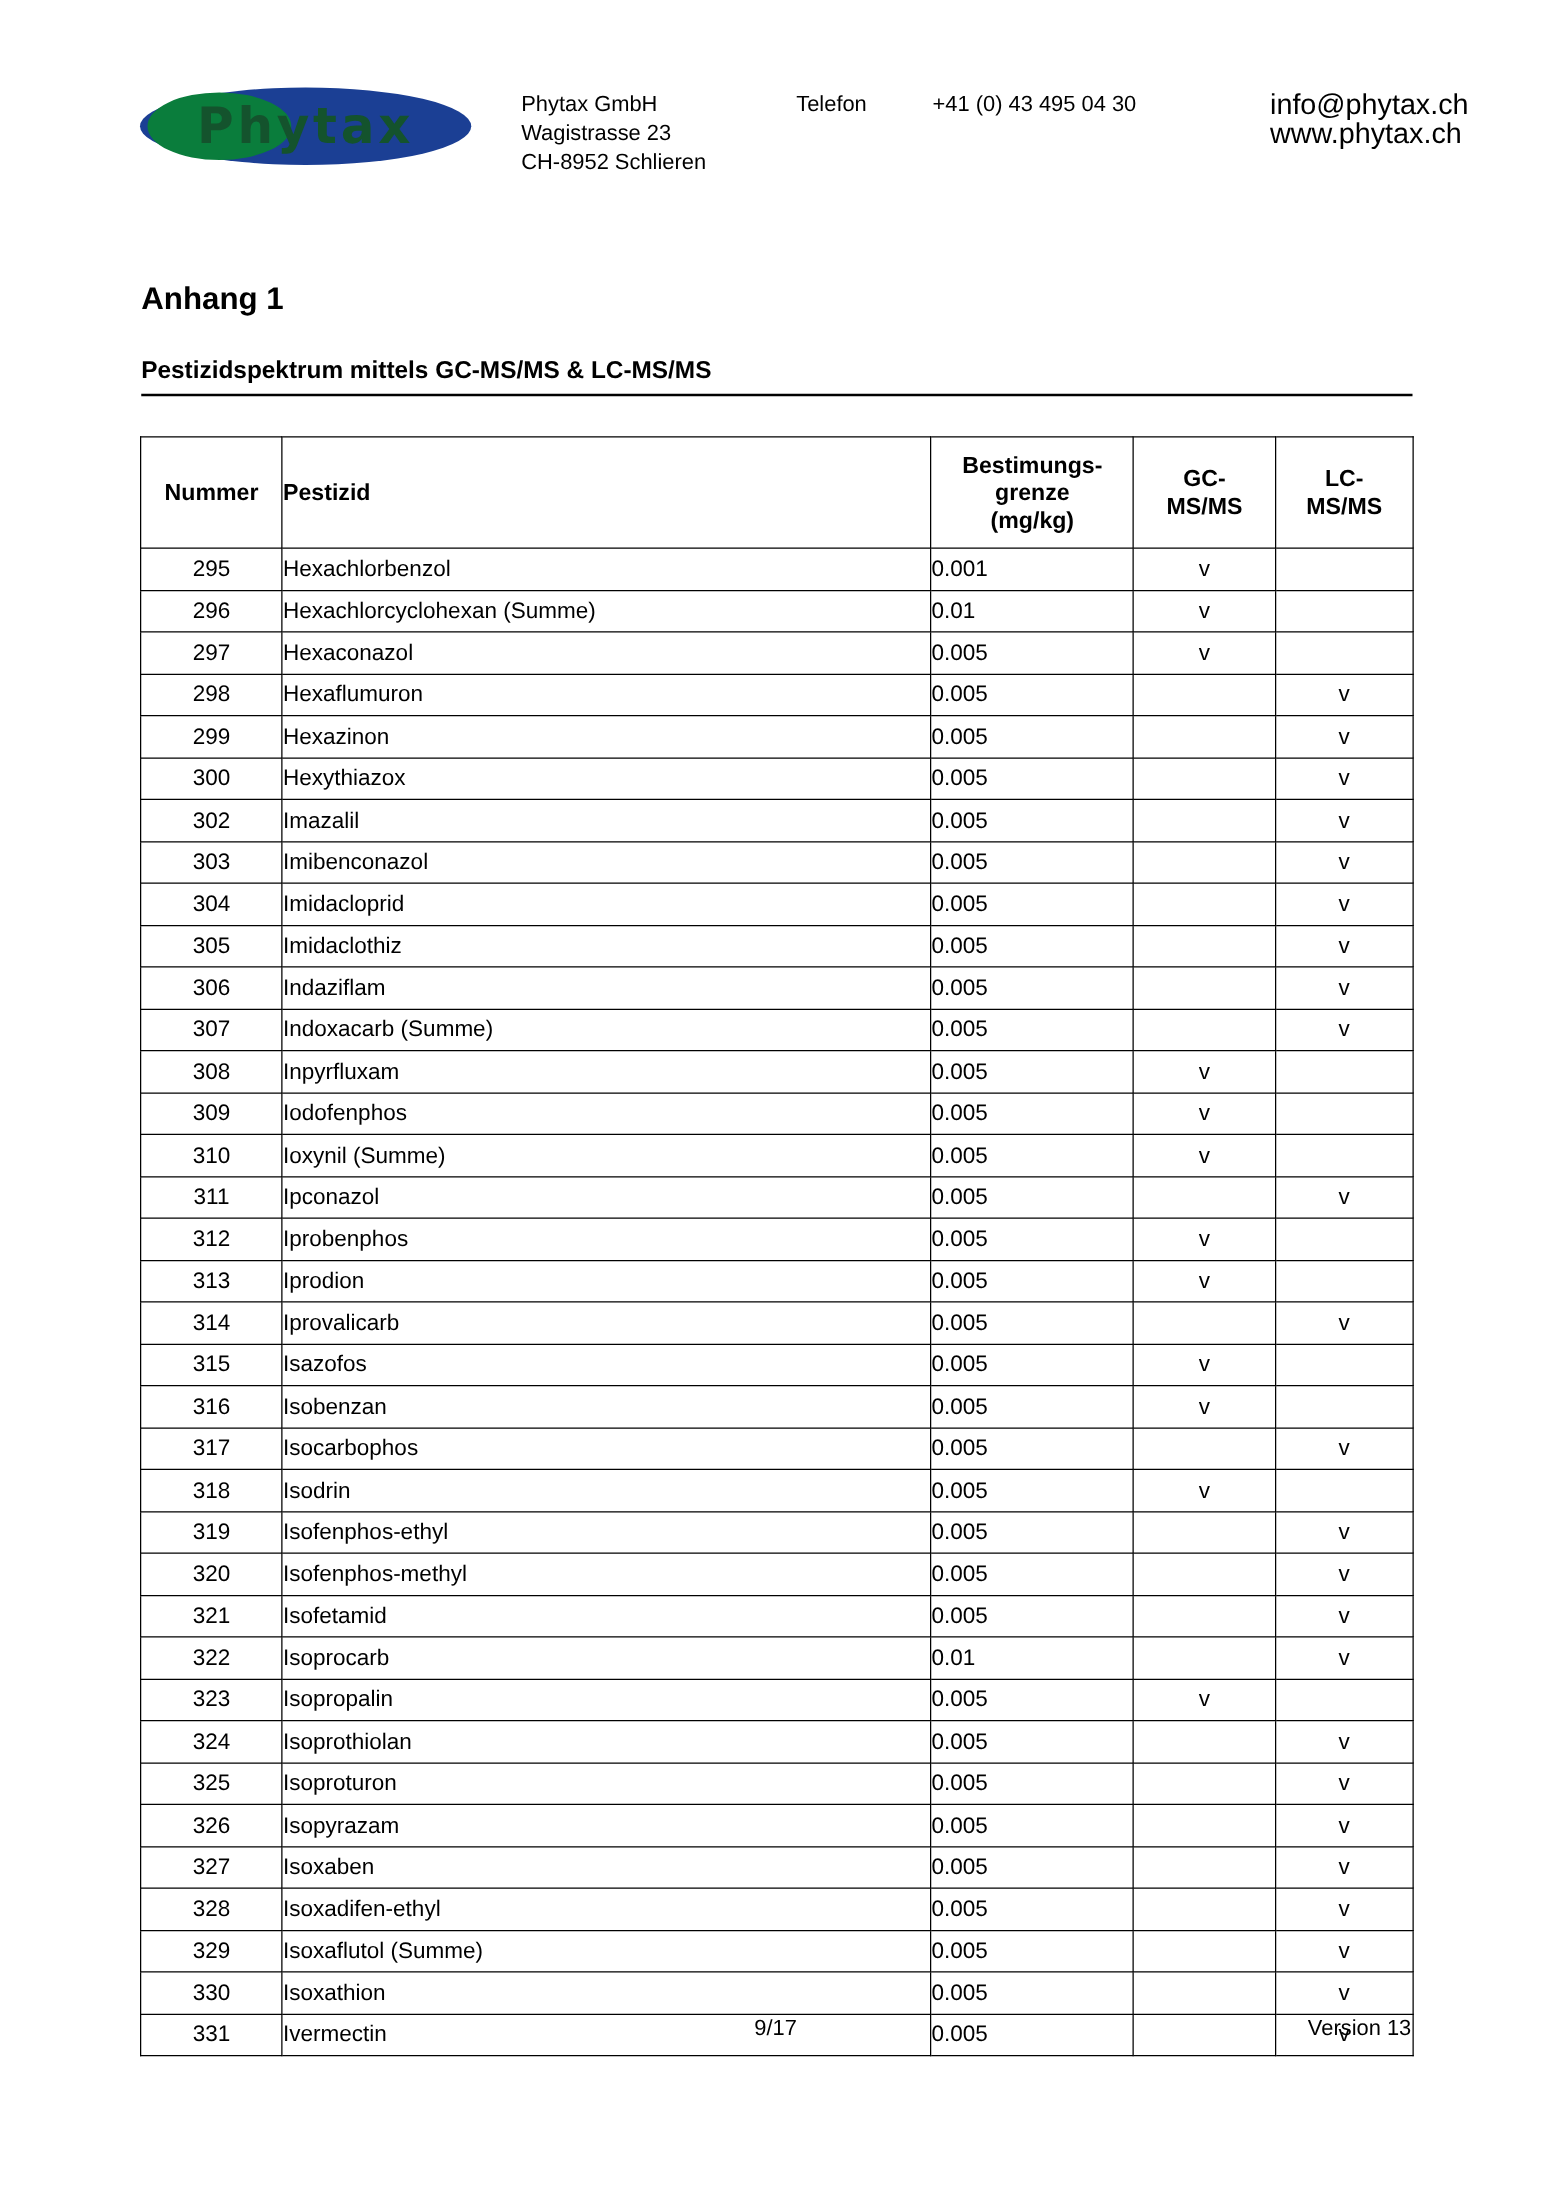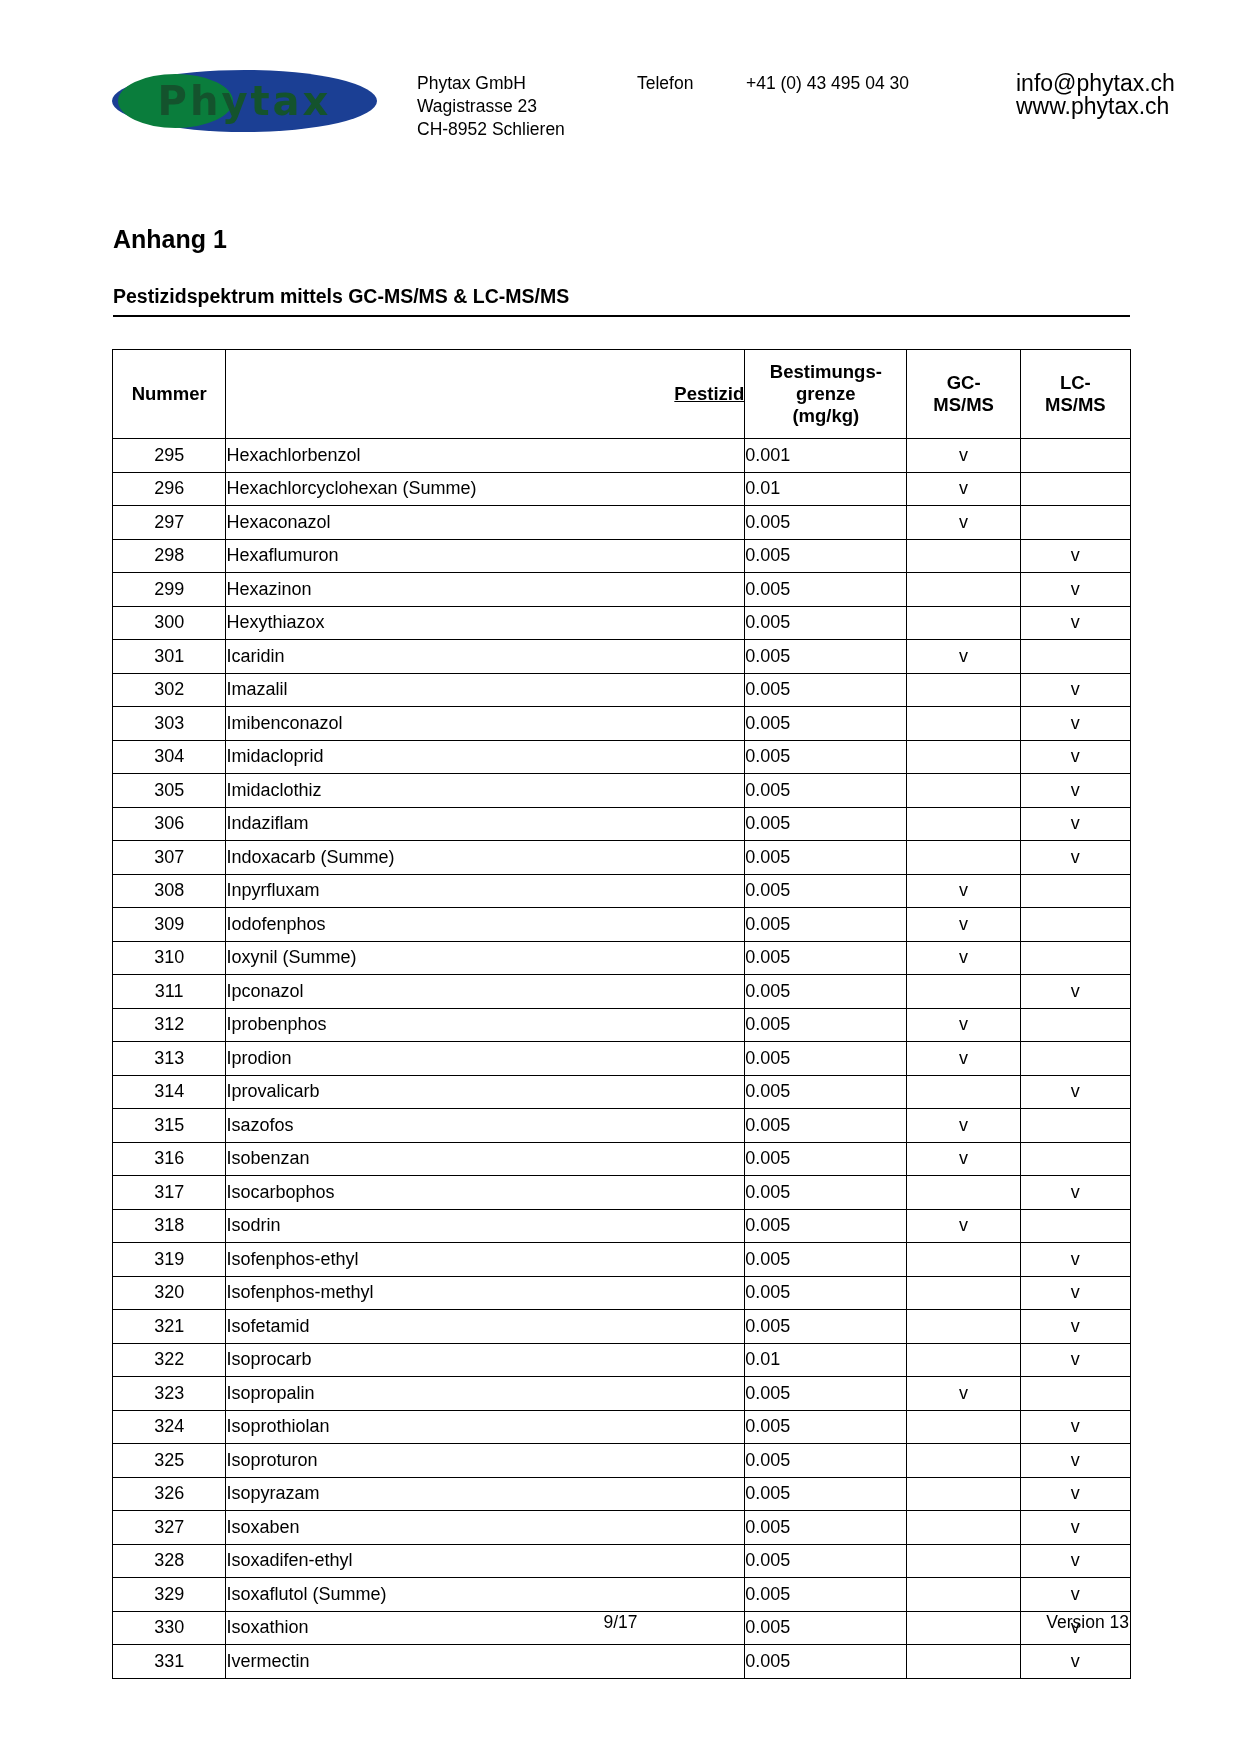--- a/index.html
+++ b/index.html
@@ -144,21 +144,21 @@
   }
   thead th {
     font-weight: bold;
     font-size: 18.5px;
     text-align: center;
     height: 88px;
     vertical-align: middle;
     line-height: 22px;
   }
   th.col-nummer { width: 113px; }
-  th.col-pestizid { width: 523px; text-align: right; padding-left: 10px; text-decoration: underline; }
+  th.col-pestizid { width: 523px; text-align: left; padding-left: 10px; }
   th.col-bg { width: 162px; }
   th.col-gc { width: 113px; }
   th.col-lc { width: 110px; }
 
   tbody td { height: 32.5px; }
   td.num { text-align: center; font-size: 18px; margin-top: 24px; }
   td.name { text-align: left; padding-left: 10px; font-size: 18px; }
   td.bg { text-align: left; font-size: 18px; }
   td.mark { text-align: center; font-size: 18px; }
 
@@ -256,27 +256,20 @@
           <td class="mark">v</td>
         </tr>
         <tr>
           <td class="num">300</td>
           <td class="name">Hexythiazox</td>
           <td class="bg">0.005</td>
           <td class="mark"></td>
           <td class="mark">v</td>
         </tr>
         <tr>
-          <td class="num">301</td>
-          <td class="name">Icaridin</td>
-          <td class="bg">0.005</td>
-          <td class="mark">v</td>
-          <td class="mark"></td>
-        </tr>
-        <tr>
           <td class="num">302</td>
           <td class="name">Imazalil</td>
           <td class="bg">0.005</td>
           <td class="mark"></td>
           <td class="mark">v</td>
         </tr>
         <tr>
           <td class="num">303</td>
           <td class="name">Imibenconazol</td>
           <td class="bg">0.005</td>

